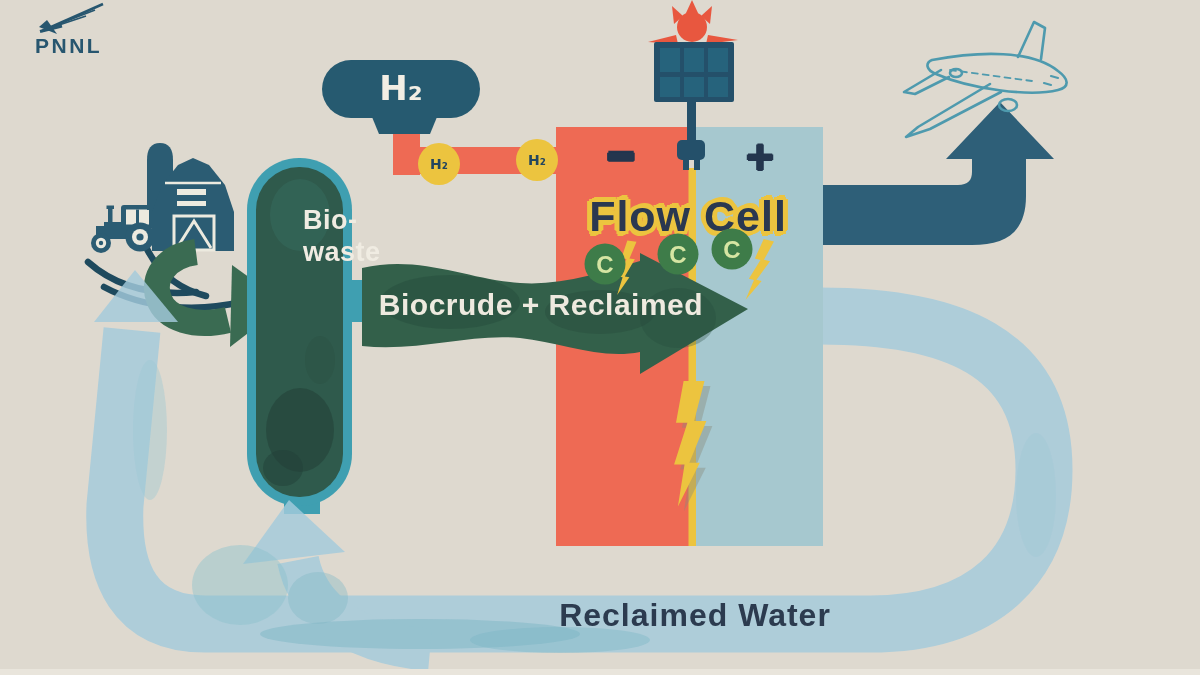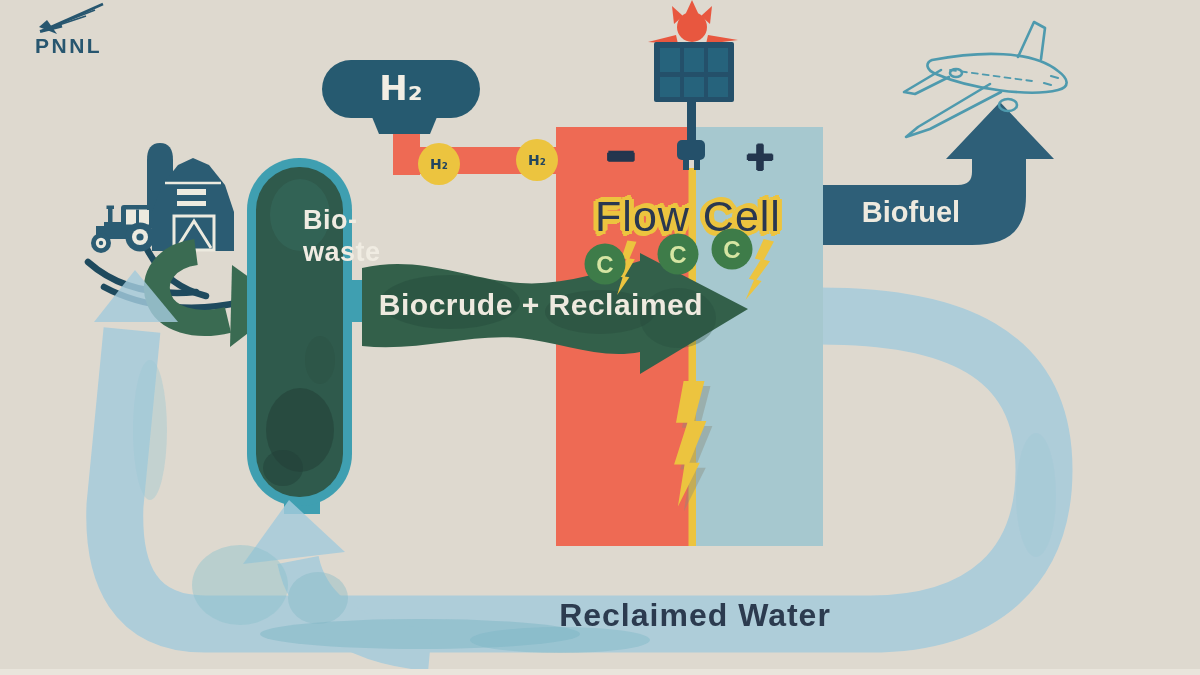--- a/index.html
+++ b/index.html
@@ -24,21 +24,21 @@
   }
   .bubble-1{left:439px;top:164px;}
   .bubble-2{left:537px;top:160px;}
   .terminal{
     font-size:46px;font-weight:900;color:#24364e;
     text-shadow:1px 0 0 #24364e,-1px 0 0 #24364e,0 1px 0 #24364e,0 -1px 0 #24364e;
   }
   .terminal-minus{left:621px;top:155px;transform:translate(-50%,-50%) scale(1.1,1.6);}
   .terminal-plus{left:760px;top:156px;transform:translate(-50%,-50%) scale(1.05,1.1);}
   .flowcell-title{
-    left:688px;top:216px;font-size:43px;font-weight:400;letter-spacing:1px;
+    left:688px;top:216px;font-size:43px;font-weight:700;letter-spacing:1px;
     color:#2a3850;
     text-shadow:
       -4px 0 0 #ecc43f,4px 0 0 #ecc43f,0 -4px 0 #ecc43f,0 4px 0 #ecc43f,
       -3px -3px 0 #ecc43f,3px -3px 0 #ecc43f,-3px 3px 0 #ecc43f,3px 3px 0 #ecc43f,
       -5px -1px 0 #ecc43f,5px -1px 0 #ecc43f,-2px 5px 0 #ecc43f,2px -5px 0 #ecc43f;
   }
   .carbon{
     position:absolute;width:41px;height:41px;border-radius:50%;
     background:#3e7c49;color:#d6e5a3;font-size:24px;font-weight:900;
     display:flex;align-items:center;justify-content:center;
@@ -236,16 +236,15 @@
   <div class="carbon carbon-3">
       <span>C</span>
     </div>
 
   <div class="label biowaste-label">
     <span>Bio-</span>
     <span>waste</span>
   </div>
 
   <div class="label center biocrude-label">Biocrude + Reclaimed</div>
-  <div class="label center biofuel-label">Biofuel</div>
   <div class="label center reclaimed-label">Reclaimed Water</div>
 
 </div>
 
 </body></html>

